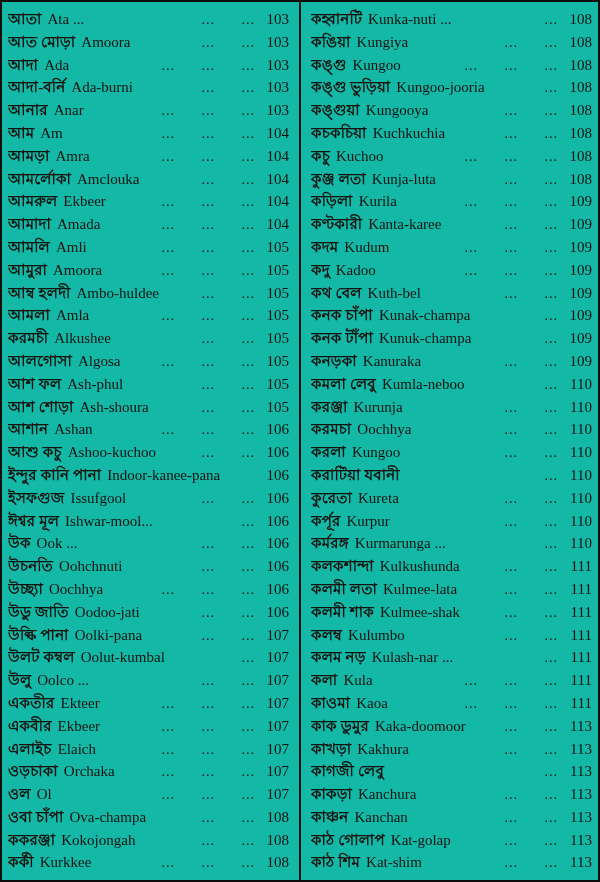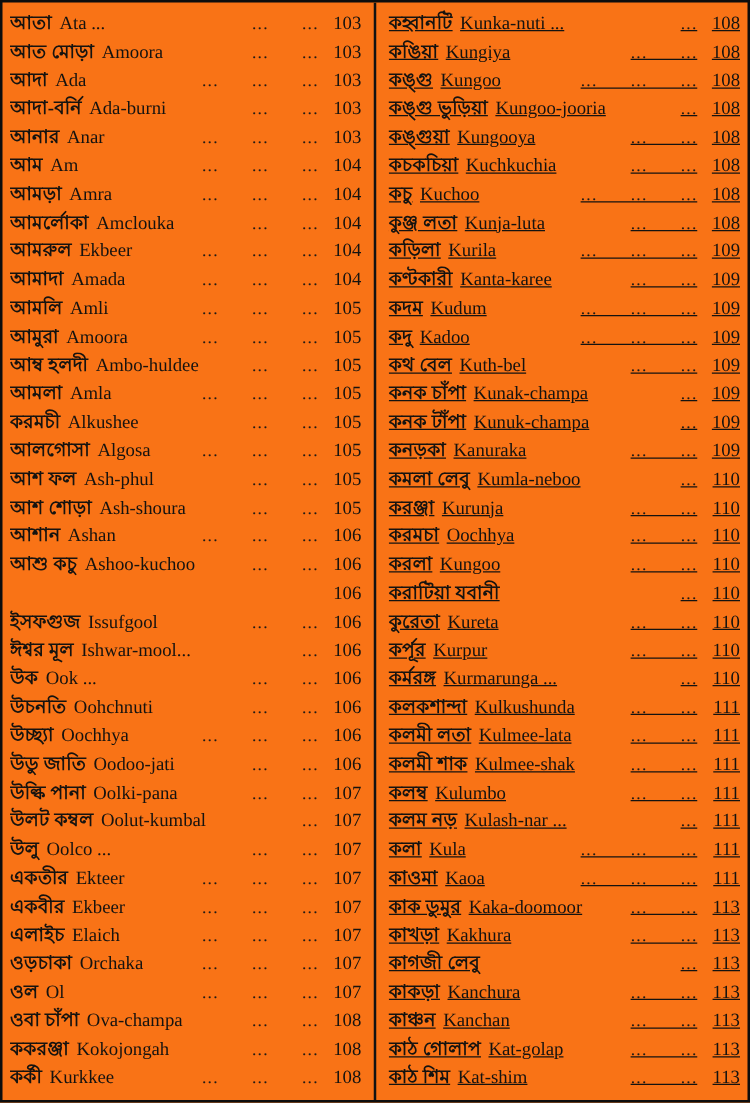--- a/index.html
+++ b/index.html
@@ -1,35 +1,35 @@
 <!DOCTYPE html>
 <html><head>
 <meta charset="utf-8">
 <style>
   html,body{margin:0;padding:0;background:#2a2a2a;}
   .scan{
     position:relative;
     width:600px;height:882px;
     box-sizing:border-box;
-    background:#f97316;
+    background:#14b8a6;
     border:2px solid #0d0d0d;
     font-family:"Liberation Serif", serif;
     color:#151310;
     overflow:hidden;
     display:flex;
   }
   .col{
     box-sizing:border-box;
     width:50%;
     padding:6px 8px 4px 8px;
     display:flex;
     flex-direction:column;
   }
   .col.left{padding-left:6px;padding-right:10px;}
-  .col.right{padding-left:10px;padding-right:6px;text-decoration:underline;}
+  .col.right{padding-left:10px;padding-right:6px;}
   .divider{
     width:2px;
     background:#121212;
     flex:0 0 2px;
   }
   .row{
     display:flex;
     align-items:baseline;
     height:22.8px;
     line-height:22.8px;
@@ -183,20 +183,22 @@
         <span class="leader">... ... ...</span>
         <span class="pg">106</span>
       </div>
       <div class="row">
         <span class="bn">আশু কচু</span>
         <span class="rm">Ashoo-kuchoo</span>
         <span class="leader">... ...</span>
         <span class="pg">106</span>
       </div>
       <div class="row">
+        <span class="bn">ইন্দুর কানি পানা</span>
+        <span class="rm">Indoor-kanee-pana</span>
         <span class="leader"></span>
         <span class="pg">106</span>
       </div>
       <div class="row">
         <span class="bn">ইসফগুজ</span>
         <span class="rm">Issufgool</span>
         <span class="leader">... ...</span>
         <span class="pg">106</span>
       </div>
       <div class="row">

